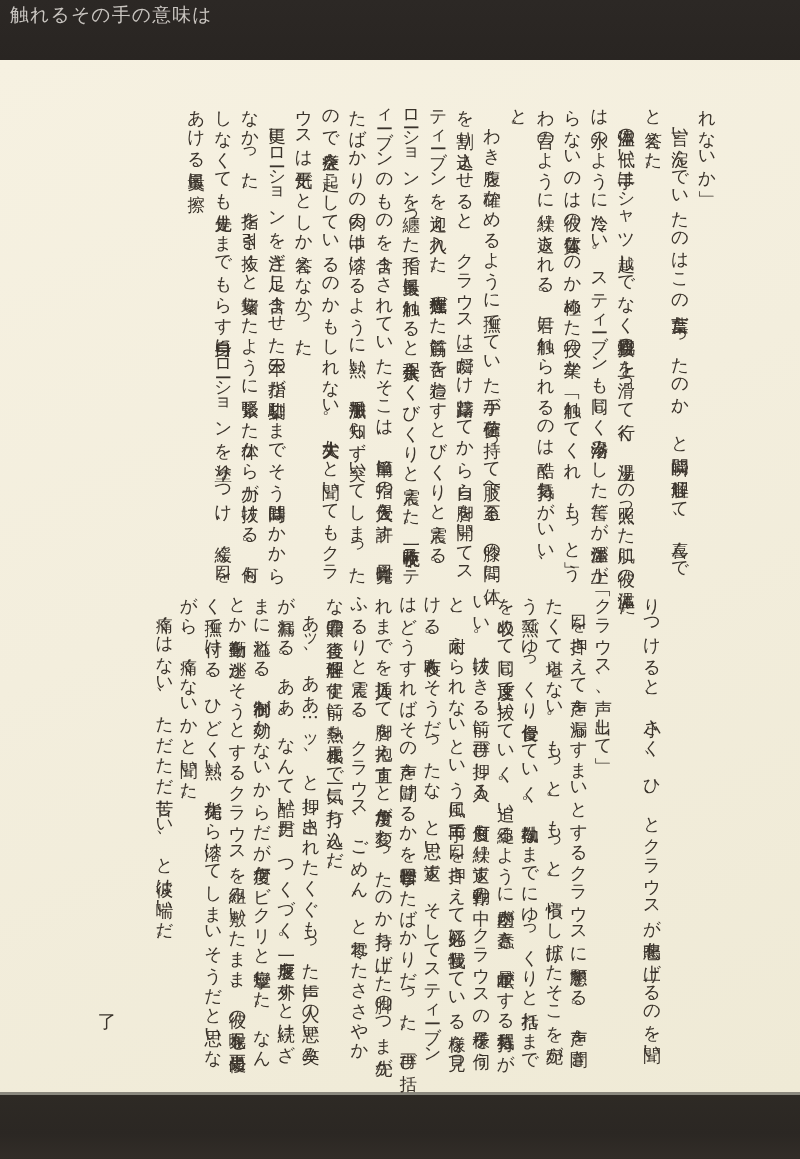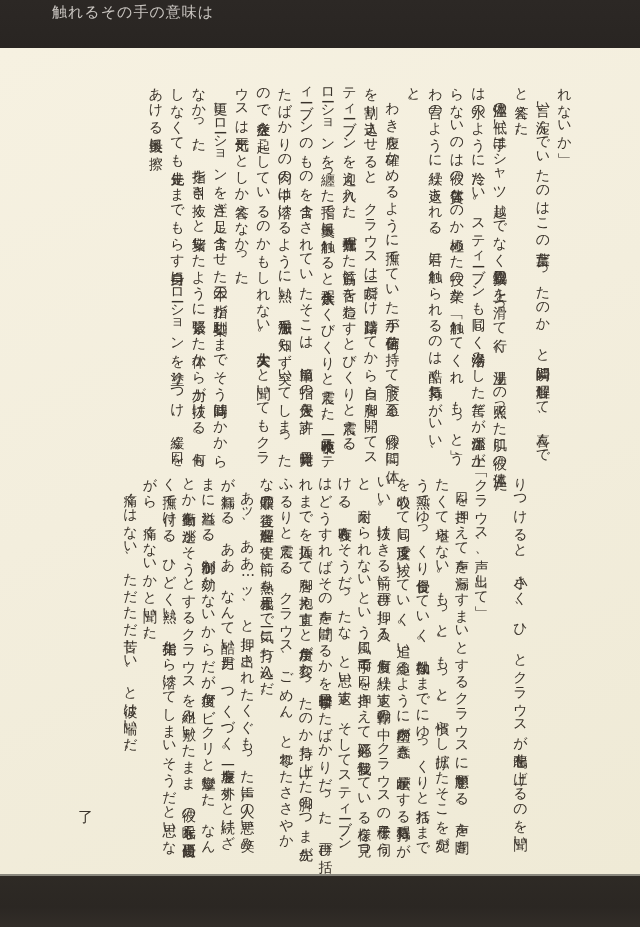--- a/index.html
+++ b/index.html
@@ -22,21 +22,20 @@
     width:640px;height:48px;
     background:linear-gradient(180deg,#2c2825 0%,#292522 100%);
     z-index:3;
   }
   .header-title{
     position:absolute;top:3px;left:8px;
     font-family:Liberation Serif, serif;
     font-size:15px;letter-spacing:1px;
     color:var(--title);
     white-space:nowrap;
-    margin-left:44px;
   }
   .scan-page{
     position:absolute;top:48px;left:0;
     width:640px;height:826px;
     background:linear-gradient(155deg,#f6f1e1 0%,#f3eedd 45%,#efead6 100%);
     border-bottom:2px solid var(--edge);
     z-index:2;
   }
   .tategaki{
     position:absolute;

